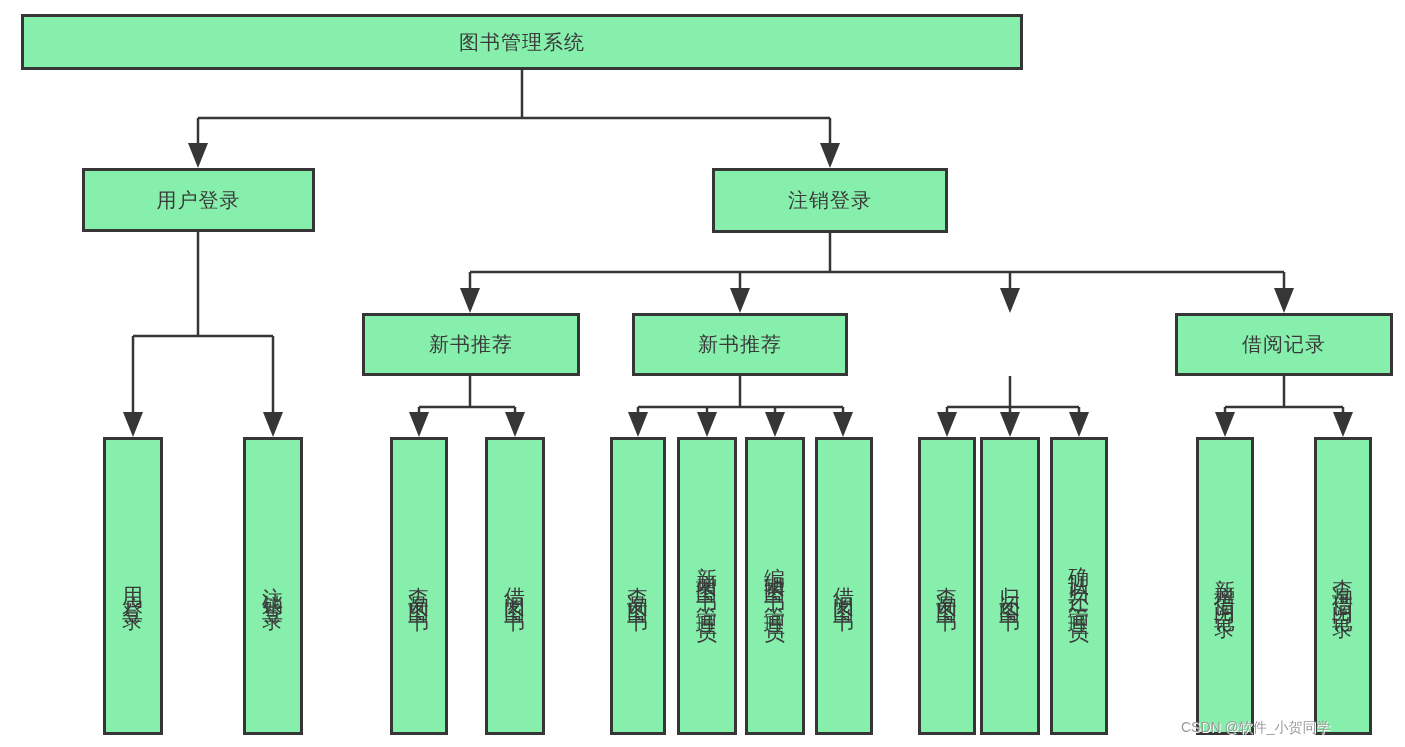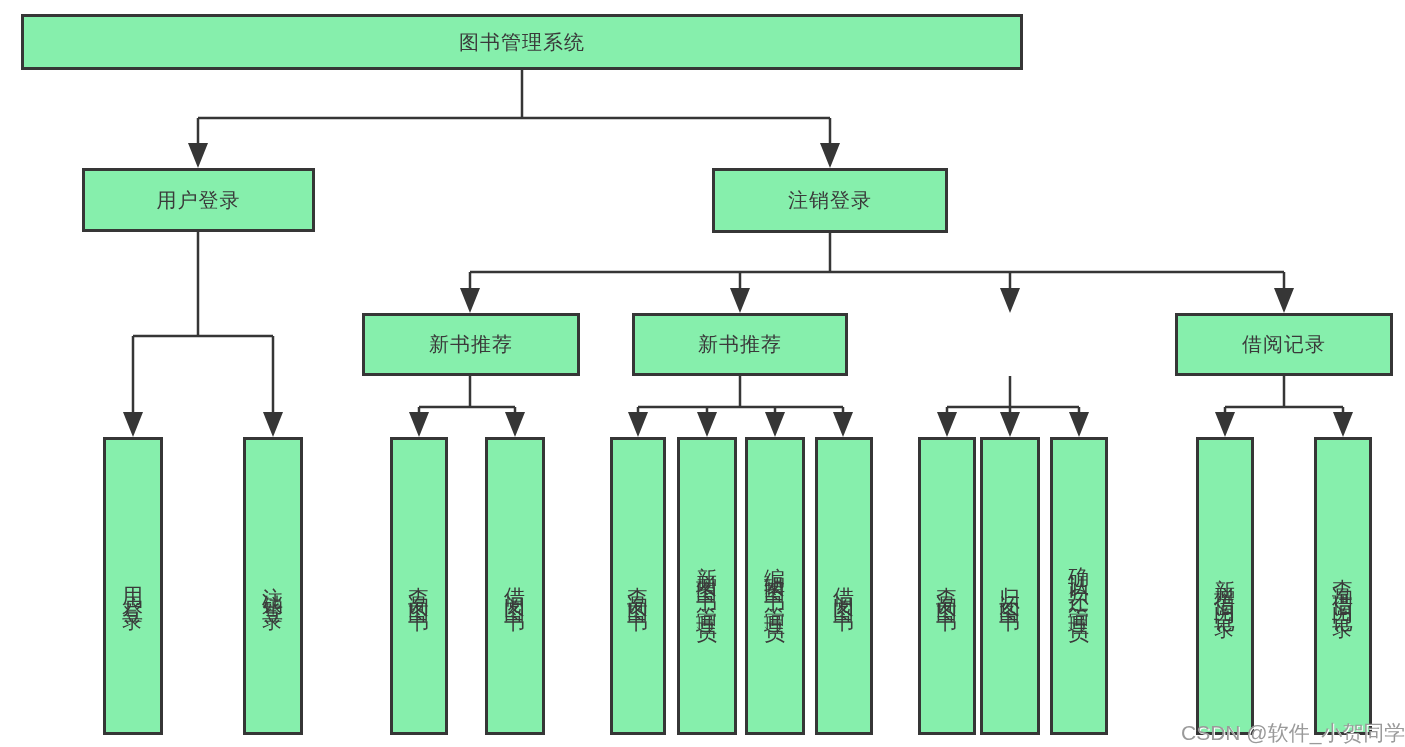--- a/index.html
+++ b/index.html
@@ -39,21 +39,21 @@
     text-orientation: mixed;
     font-size: 21px;
     letter-spacing: 8px;
     line-height: 1;
     color: #3a3a3a;
   }
   .watermark {
     position: absolute;
     left: 1181px;
     top: 719px;
-    font-size: 21px;
+    font-size: 14px;
     color: #9a9a9a;
     text-shadow: 1px 1px 0 #ffffff;
     z-index: 3;
     white-space: nowrap;
   }
 </style>
 </head>
 <body>
 
 <div id="canvas">

